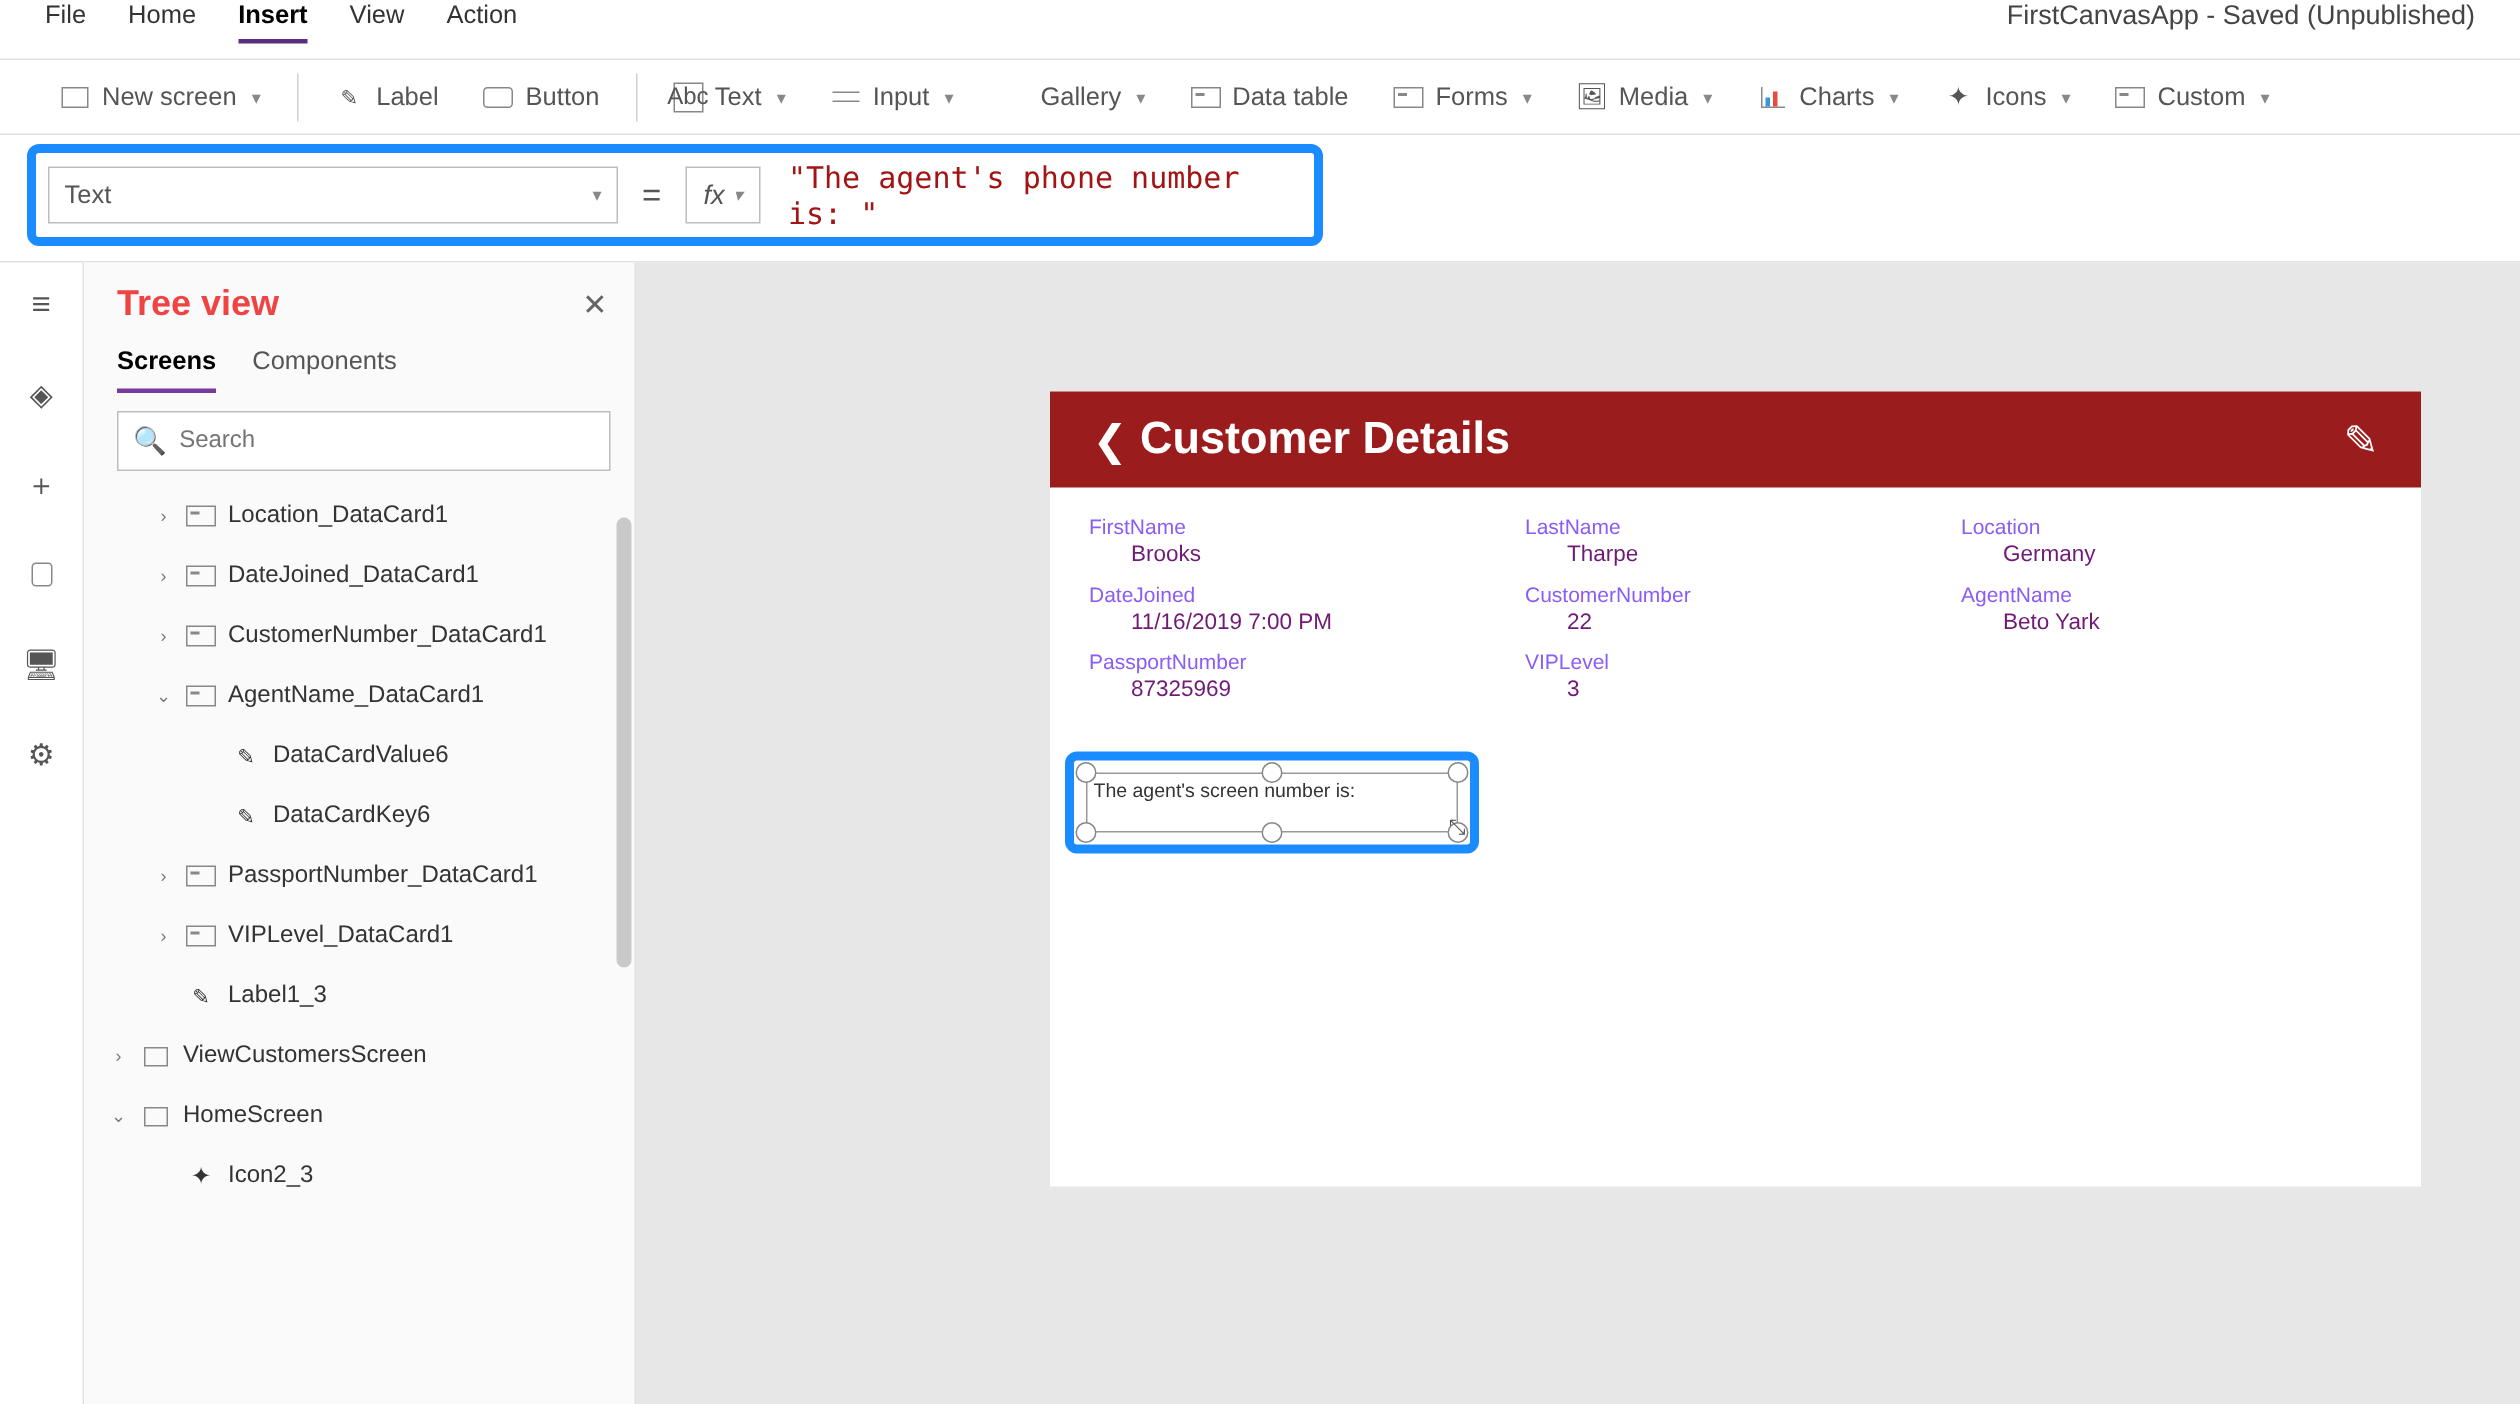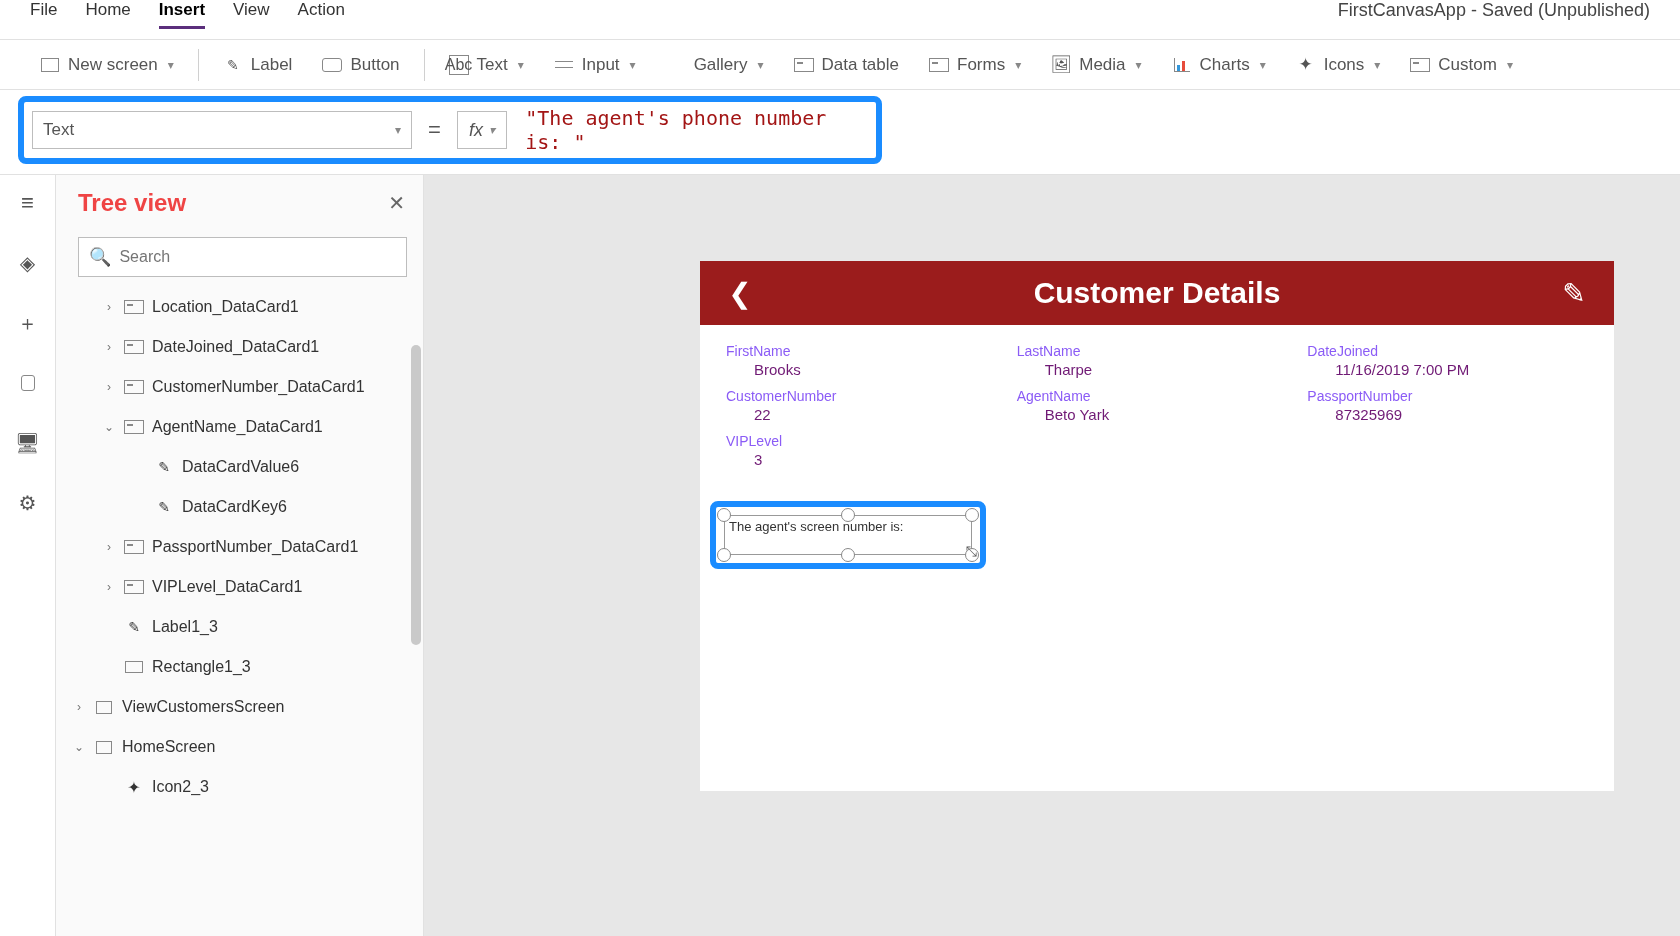--- a/index.html
+++ b/index.html
@@ -48,21 +48,21 @@
 .tree-icon { width: 20px; height: 16px; display: inline-flex; align-items: center; justify-content: center; }
 .indent-1 { padding-left: 30px; }
 .indent-2 { padding-left: 60px; }
 .indent-0 { padding-left: 0; }
 .scroll-thumb { position: absolute; right: 2px; top: 170px; width: 10px; height: 300px; background: #c9c9c9; border-radius: 5px; }
 
 
 .canvas { flex: 1; background: #e7e7e7; position: relative; }
 .phone { position: absolute; left: 276px; top: 86px; width: 914px; height: 530px; background: #fff; border-top: none; }
 .phone-header { height: 64px; background: #9b1c1c; display: flex; align-items: center; justify-content: space-between; padding: 0 20px; color: #fff; }
-.phone-title { font-size: 30px; font-weight: 700; flex: 1; text-align: center; }
+.phone-title { font-size: 30px; font-weight: 700; flex: 1; text-align: left; }
 .hdr-icon { font-size: 28px; cursor: pointer; width: 40px; text-align: center; }
 
 .form-grid { padding: 18px 26px 0 26px; display: grid; grid-template-columns: 1fr 1fr 1fr; row-gap: 10px; column-gap: 10px; }
 .field { }
 .field-label { font-size: 14px; color: #8b5cf6; margin-bottom: 2px; }
 .field-value { font-size: 15px; color: #701a75; margin-left: 28px; }
 
 .selected-wrap { position: absolute; left: 10px; top: 240px; border: 6px solid #1a8cff; border-radius: 8px; padding: 8px; }
 .selected-inner { position: relative; width: 248px; height: 40px; border: 1px solid #999; display: flex; align-items: flex-start; padding: 3px 4px; font-size: 13px; color: #333; background: #fff; }
 .handle { position: absolute; width: 14px; height: 14px; background: #fff; border: 1px solid #888; border-radius: 50%; }
@@ -210,20 +210,24 @@
       </div>
     <div class="rail-btn">🖥</div>
     <div class="rail-btn">⚙</div>
   </div>
 
   <div class="treepanel">
     <div class="tree-title-row">
       <span class="tree-title">Tree view</span>
       <span class="tree-close">✕</span>
     </div>
+    <div class="tree-tabs">
+      <span class="tree-tab active">Screens</span>
+      <span class="tree-tab">Components</span>
+    </div>
     <div class="tree-search">
       <span class="search-glyph">🔍</span>
       <input placeholder="Search" style="">
     </div>
     <div class="tree-list">
       <div class="tree-node indent-1">
           <span class="tree-exp">›</span>
           <span class="tree-icon">
             <span class="i-card"></span>
           </span>
@@ -271,27 +275,20 @@
           <span class="tree-exp">›</span>
           <span class="tree-icon">
             <span class="i-card"></span>
           </span>
           <span>VIPLevel_DataCard1</span>
         </div>
       <div class="tree-node indent-1">
           <span class="tree-exp"></span>
           <span class="tree-icon i-pencil">✎</span>
           <span>Label1_3</span>
-        </div>
-      <div class="tree-node indent-1">
-          <span class="tree-exp"></span>
-          <span class="tree-icon">
-            <span class="i-rect"></span>
-          </span>
-          <span>Rectangle1_3</span>
         </div>
       <div class="tree-node indent-0">
           <span class="tree-exp">›</span>
           <span class="tree-icon">
             <span class="i-screen2"></span>
           </span>
           <span>ViewCustomersScreen</span>
         </div>
       <div class="tree-node indent-0">
           <span class="tree-exp">⌄</span>
@@ -317,20 +314,24 @@
         <span class="hdr-icon">✎</span>
       </div>
       <div class="form-grid">
         <div class="field">
             <div class="field-label">FirstName</div>
             <div class="field-value">Brooks</div>
           </div>
         <div class="field">
             <div class="field-label">LastName</div>
             <div class="field-value">Tharpe</div>
+          </div>
+        <div class="field">
+            <div class="field-label">Location</div>
+            <div class="field-value">Germany</div>
           </div>
         <div class="field">
             <div class="field-label">DateJoined</div>
             <div class="field-value">11/16/2019 7:00 PM</div>
           </div>
         <div class="field">
             <div class="field-label">CustomerNumber</div>
             <div class="field-value">22</div>
           </div>
         <div class="field">

